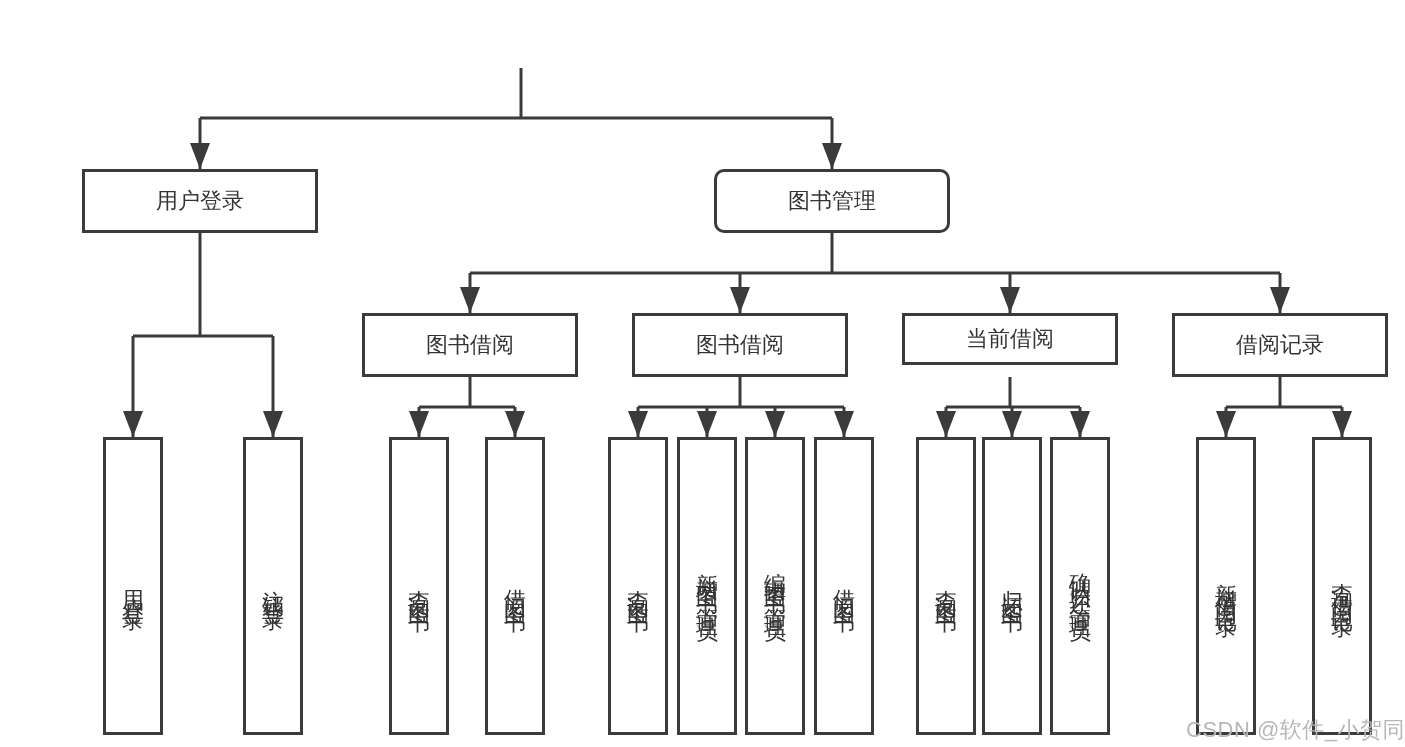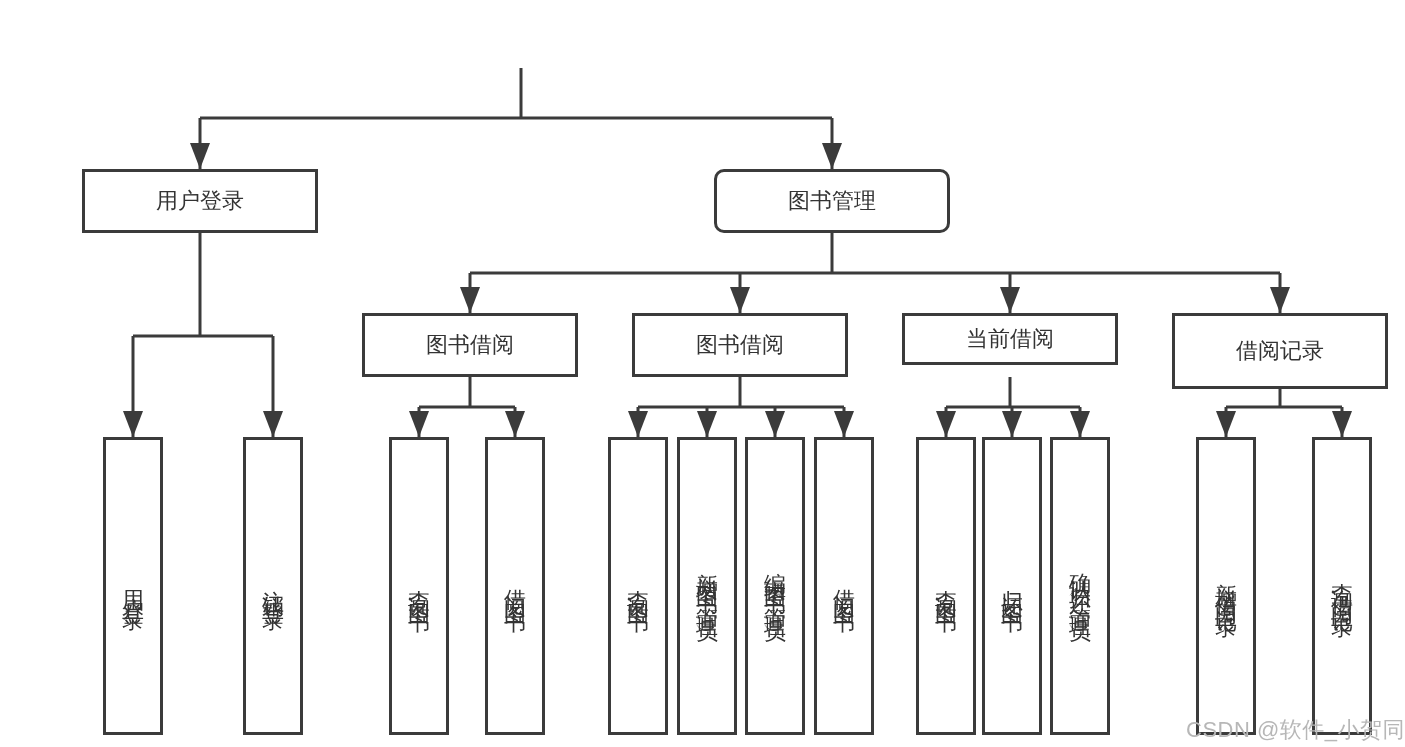--- a/index.html
+++ b/index.html
@@ -123,21 +123,21 @@
 
   <div class="box" style="left:362px; top:313px; width:216px; height:64px;">
     <span>图书借阅</span>
   </div>
   <div class="box" style="left:632px; top:313px; width:216px; height:64px;align-items:center;">
     <span>图书借阅</span>
   </div>
   <div class="box" style="left:902px; top:313px; width:216px; height:52px;">
     <span>当前借阅</span>
   </div>
-  <div class="box" style="left:1172px; top:313px; width:216px; height:76px;">
+  <div class="box" style="left:1172px; top:313px; width:216px; height:64px;">
     <span>借阅记录</span>
   </div>
 
   <div class="box leaf" style="left:103px; top:437px; width:60px; height:298px;">
     <span>用户登录</span>
   </div>
   <div class="box leaf" style="left:243px; top:437px; width:60px; height:298px;">
     <span>注销登录</span>
   </div>
   <div class="box leaf" style="left:389px; top:437px; width:60px; height:298px;">

